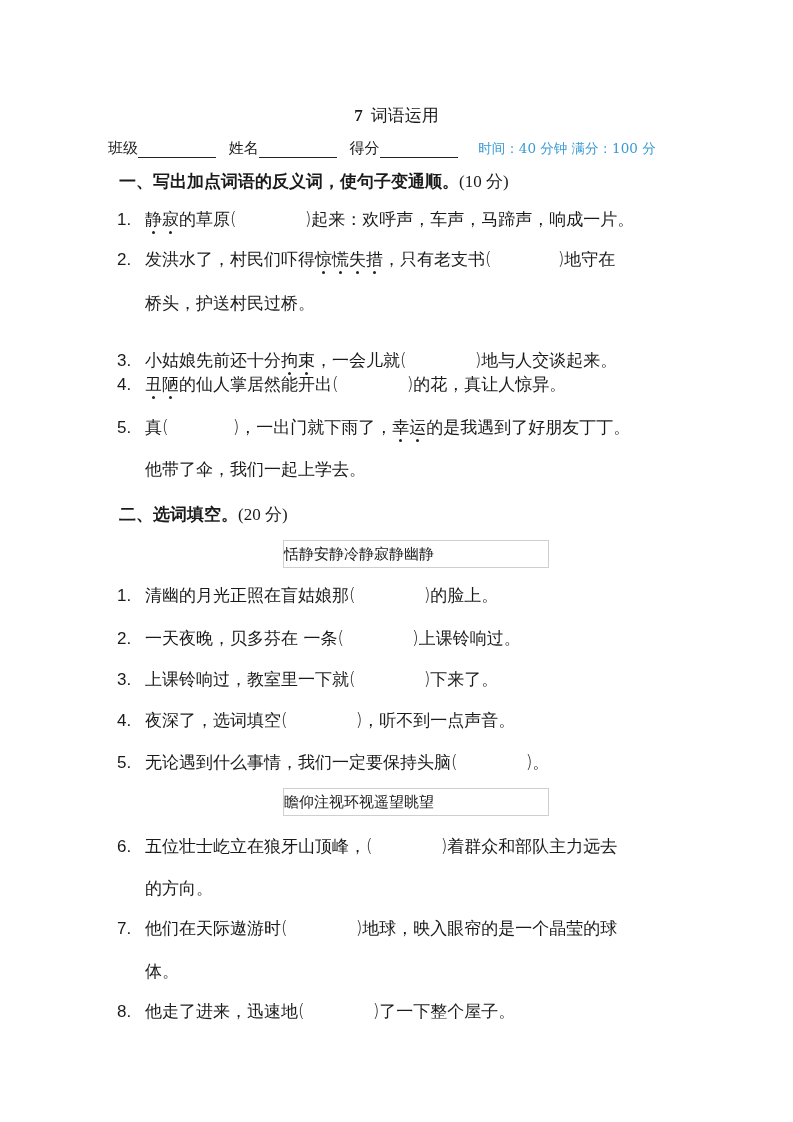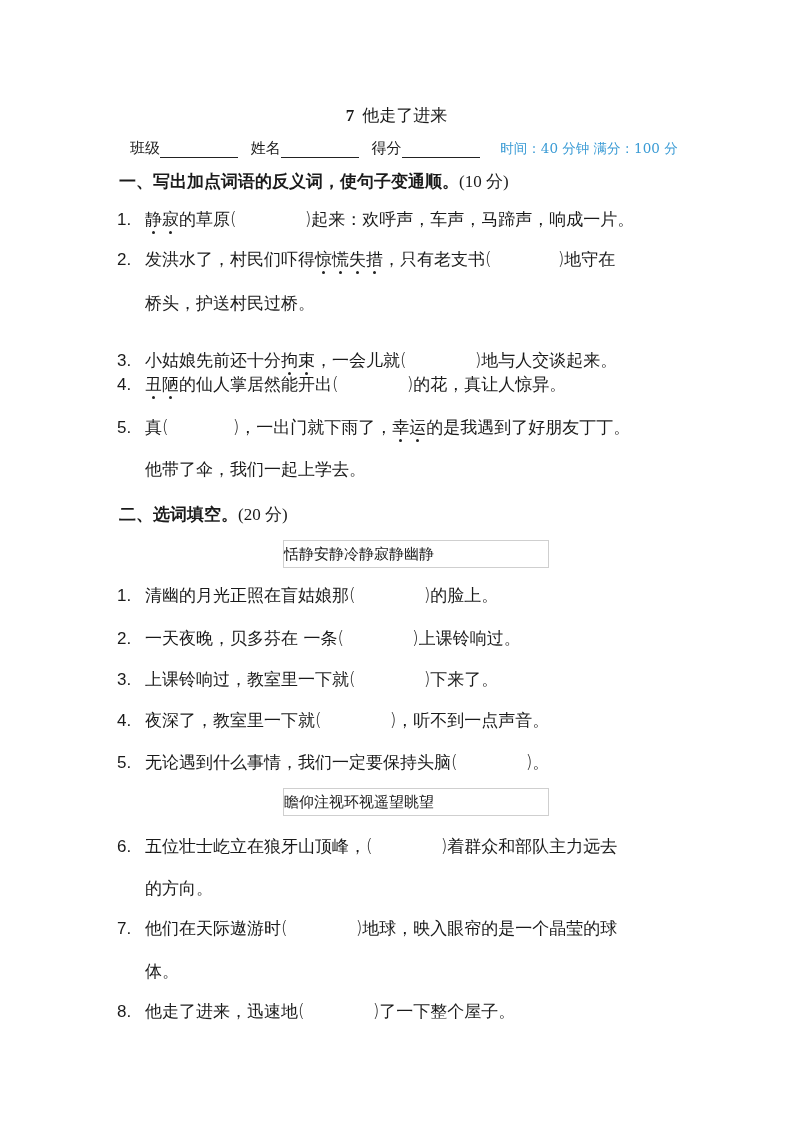--- a/index.html
+++ b/index.html
@@ -1,21 +1,21 @@
 <!DOCTYPE html>
 <html><head>
 <meta charset="utf-8">
 <style>
   html, body { margin: 0; padding: 0; background: #ffffff; }
   body { width: 793px; height: 1122px; position: relative; overflow: hidden;
          font-family: "DejaVu Serif", "Liberation Serif", serif; color: #1a1a1a; }
   .title { position: absolute; top: 104px; left: 0; width: 793px; text-align: center;
            font-size: 17px; }
   .title .num { font-weight: bold; font-family: "Liberation Serif", serif; margin-right: 8px; }
-  .info { position: absolute; top: 139px; left: 130px; font-size: 15px; white-space: nowrap; }
+  .info { position: absolute; top: 139px; left: 108px; font-size: 15px; white-space: nowrap; }
   .info .blank { display: inline-block; border-bottom: 1px solid #222; vertical-align: bottom; margin-right: 8px; height: 16px; }
   .info .time { color: #3a9bd5; font-size: 13.5px; margin-left: 8px; }
   .sec { position: absolute; left: 119px; font-size: 17px; font-weight: bold;
          font-family: "DejaVu Sans", sans-serif; white-space: nowrap; }
   .sec .pts { font-weight: normal; font-family: "Liberation Serif", serif; }
   .line { position: absolute; left: 117px; font-size: 17px; white-space: nowrap;
           font-family: "DejaVu Sans", sans-serif; font-weight: 300; }
   .line .n { display: inline-block; width: 28px; font-family: "Liberation Sans", sans-serif; }
   .cont { position: absolute; left: 145px; font-size: 17px; white-space: nowrap;
           font-family: "DejaVu Sans", sans-serif; }
@@ -24,21 +24,21 @@
   .dot::after { content: ""; position: absolute; left: 50%; bottom: -5px; width: 3px; height: 3px;
                 margin-left: -1.5px; border-radius: 50%; background: #222; }
   .wordbox { position: absolute; left: 283px; width: 264px; height: 26px; border: 1px solid #cfcfcf;
              font-size: 15px; display: flex; justify-content: flex-start; align-items: center;
              font-family: "DejaVu Serif", serif; }
 </style>
 </head>
 <body>
 
 <div class="title">
-  <span class="num">7</span><span>他走了进来</span>
+  <span class="num">7</span><span>词语运用</span>
 </div>
 
 <div class="info">
   <span>班级</span><span class="blank" style="width:78px"></span>
   <span>姓名</span><span class="blank" style="width:78px"></span>
   <span>得分</span><span class="blank" style="width:78px"></span>
   <span class="time">时间：40 分钟  满分：100 分</span>
 </div>
 
 <div class="sec" style="top:170px">
@@ -82,21 +82,21 @@
 <div class="line" style="top:584px">
   <span class="n">1.</span><span>清幽的月光正照在盲姑娘那(</span><span class="gap" style="width:68px"></span><span>)的脸上。</span>
 </div>
 <div class="line" style="top:627px">
   <span class="n">2.</span><span>一天夜晚，贝多芬在 一条(</span><span class="gap" style="width:68px"></span><span>)上课铃响过。</span>
 </div>
 <div class="line" style="top:668px">
   <span class="n">3.</span><span>上课铃响过，教室里一下就(</span><span class="gap" style="width:68px"></span><span>)下来了。</span>
 </div>
 <div class="line" style="top:709px">
-  <span class="n">4.</span><span>夜深了，教室里一下就(</span><span class="gap" style="width:68px"></span><span>)，听不到一点声音。</span>
+  <span class="n">4.</span><span>夜深了，选词填空(</span><span class="gap" style="width:68px"></span><span>)，听不到一点声音。</span>
 </div>
 <div class="line" style="top:751px">
   <span class="n">5.</span><span>无论遇到什么事情，我们一定要保持头脑(</span><span class="gap" style="width:68px"></span><span>)。</span>
 </div>
 
 <div class="wordbox" style="top:788px">
   <span>瞻仰</span>
   <span>注视</span>
   <span>环视</span>
   <span>遥望</span>

